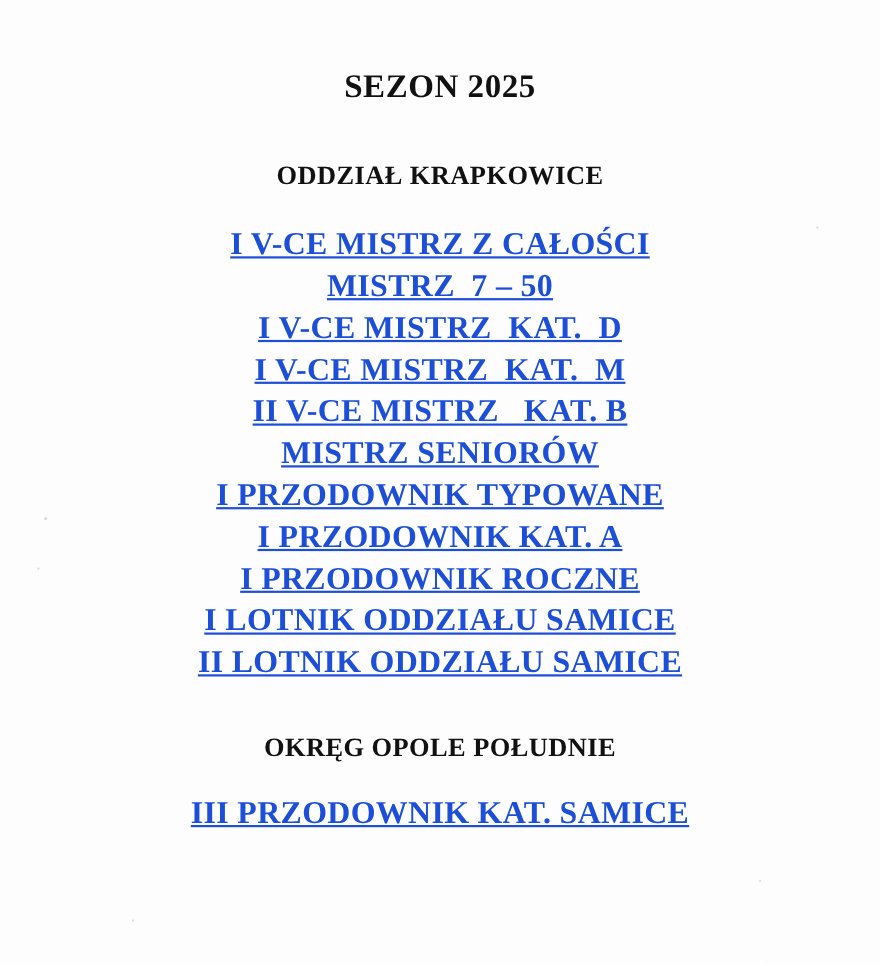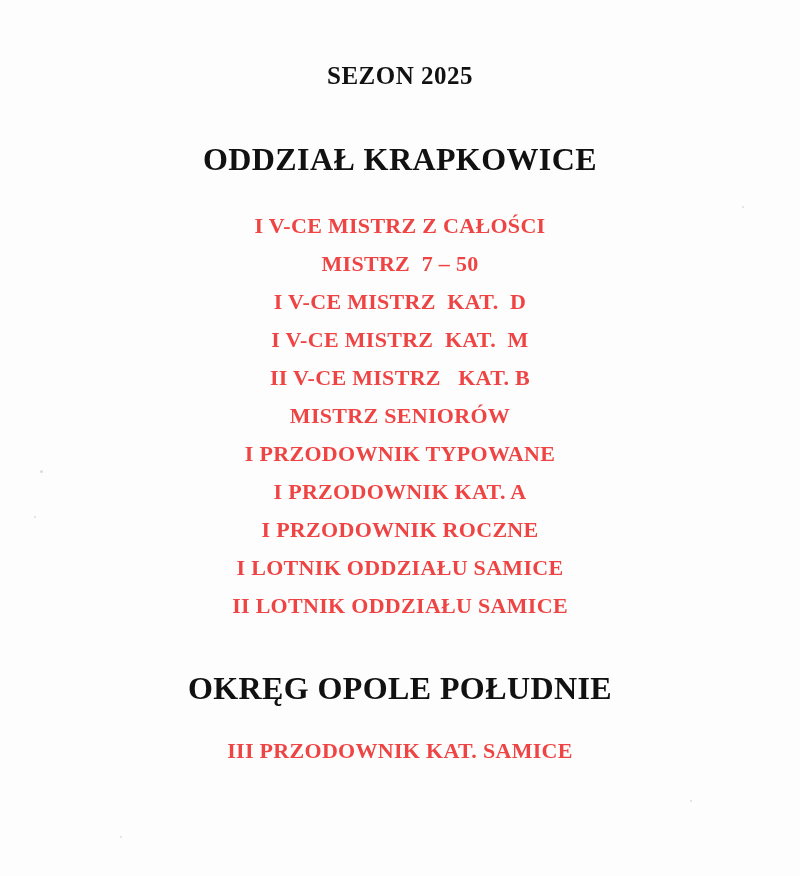--- a/index.html
+++ b/index.html
@@ -33,45 +33,46 @@
   .sp3 { left: 742px; top: 206px; width: 2px; height: 2px; }
   .sp4 { left: 690px; top: 800px; width: 2px; height: 2px; }
   .sp5 { left: 120px; top: 836px; width: 2px; height: 2px; }
 
   .doc {
     position: relative;
     text-align: center;
     padding-top: 62px;
   }
   .title {
-    font-size: 25px;
+    font-size: 30px;
     font-weight: bold;
     letter-spacing: 0.5px;
     line-height: 1.1;
     color: #111;
   }
   .section-head {
-    font-size: 32px;
+    font-size: 24px;
     font-weight: bold;
     letter-spacing: 0.4px;
     line-height: 1.1;
     color: #111;
   }
   .awards {
     margin: 0;
     padding: 0;
     list-style: none;
   }
   .awards li {
-    font-size: 22px;
+    font-size: 29px;
     font-weight: bold;
     line-height: 38px;
     letter-spacing: 0.3px;
-    color: #ef4444;
+    color: #1d4ed8;
     white-space: pre;
+    text-decoration: underline;
   }
   .gap-1 { height: 52px; }
   .gap-2 { height: 30px; }
   .gap-3 { height: 46px; }
   .gap-4 { height: 26px; }
 </style>
 </head>
 <body>
 
 <div class="page">

